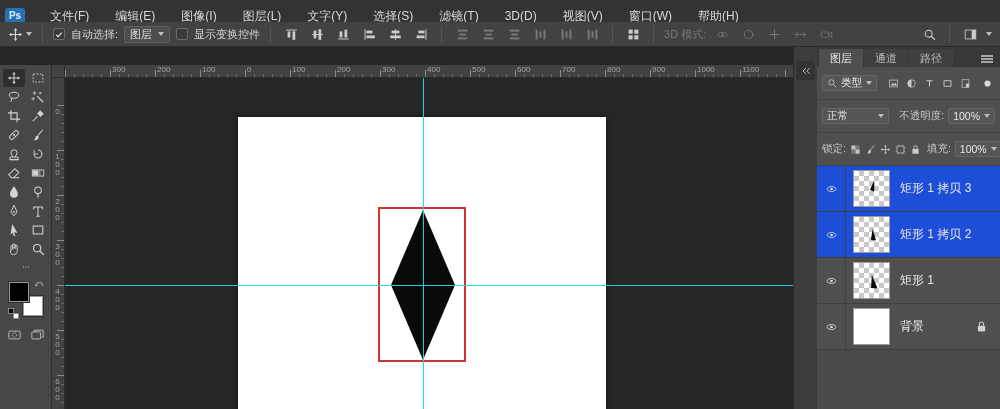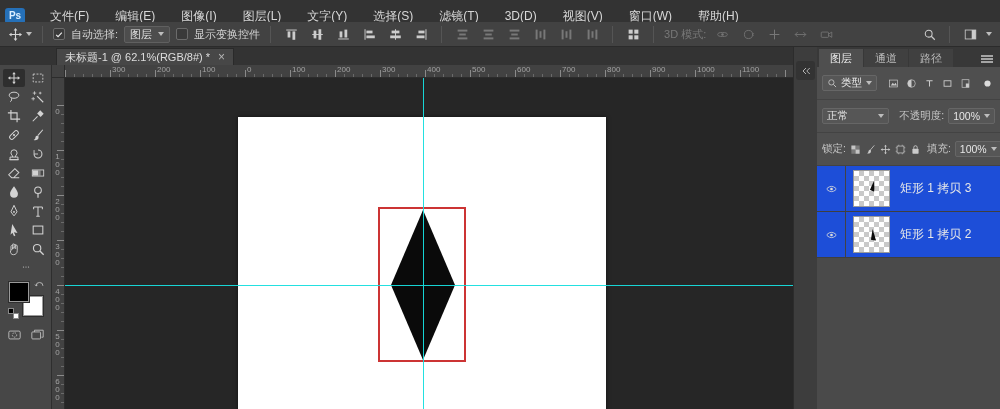--- a/index.html
+++ b/index.html
@@ -332,26 +332,20 @@
     <span class="vsep"></span>
     <span class="icon-btn">
         <svg viewBox="0 0 16 16" width="100%" height="100%" fill="none" stroke="none">
           <rect x="1.5" y="2.5" width="13" height="11" stroke="currentColor"></rect>
           <rect x="9.5" y="2.5" width="5" height="11" fill="currentColor"></rect>
         </svg>
       </span>
     <span class="chev"></span>
   </div>
 
-  <div class="tabbar">
-    <div class="doc-tab">
-      <span>未标题-1 @ 62.1%(RGB/8#) *</span>
-      <span class="tab-close">×</span>
-    </div>
-  </div>
 
   <div class="toolbar">
     <div class="tools-grid">
       <span class="tool selected">
           <svg viewBox="0 0 16 16" width="100%" height="100%" fill="none" stroke="none">
             <path d="M8 1 6 3.8h4zM8 15l2-2.8H6zM1 8l2.8-2v4zM15 8l-2.8-2v4z" fill="currentColor"></path>
             <path d="M8 3v10M3 8h10" stroke="currentColor" stroke-width="1.2"></path>
           </svg>
         </span>
       <span class="tool">
@@ -676,16 +670,48 @@
                 <path d="M1.5 8S4 4.5 8 4.5 14.5 8 14.5 8 12 11.5 8 11.5 1.5 8 1.5 8z" stroke="currentColor" stroke-width="1.1"></path>
                 <circle cx="8" cy="8" r="1.8" fill="currentColor"></circle>
               </svg>
             </span>
           </div>
         <div class="thumb">
             <i class="sliver s2"></i>
           </div>
         <span class="layer-name">矩形 1 拷贝 2</span>
       </div>
+      <div class="layer-row">
+        <div class="eye-cell">
+            <span class="icon">
+              <svg viewBox="0 0 16 16" width="100%" height="100%" fill="none" stroke="none">
+                <path d="M1.5 8S4 4.5 8 4.5 14.5 8 14.5 8 12 11.5 8 11.5 1.5 8 1.5 8z" stroke="currentColor" stroke-width="1.1"></path>
+                <circle cx="8" cy="8" r="1.8" fill="currentColor"></circle>
+              </svg>
+            </span>
+          </div>
+        <div class="thumb">
+            <i class="sliver s4"></i>
+          </div>
+        <span class="layer-name">矩形 1</span>
+      </div>
+      <div class="layer-row">
+        <div class="eye-cell">
+            <span class="icon">
+              <svg viewBox="0 0 16 16" width="100%" height="100%" fill="none" stroke="none">
+                <path d="M1.5 8S4 4.5 8 4.5 14.5 8 14.5 8 12 11.5 8 11.5 1.5 8 1.5 8z" stroke="currentColor" stroke-width="1.1"></path>
+                <circle cx="8" cy="8" r="1.8" fill="currentColor"></circle>
+              </svg>
+            </span>
+          </div>
+        <div class="thumb white"></div>
+        <span class="layer-name">背景</span>
+        <span class="layer-lock icon">
+            <svg viewBox="0 0 16 16" width="100%" height="100%" fill="none" stroke="none">
+              <rect x="3.5" y="7" width="9" height="7" rx="1" fill="currentColor"></rect>
+              <path d="M5.5 7V5a2.5 2.5 0 015 0v2" stroke="currentColor" stroke-width="1.3"></path>
+            </svg>
+          </span>
+      </div>
     </div>
   </div>
 
 </div>
 
 </body></html>

